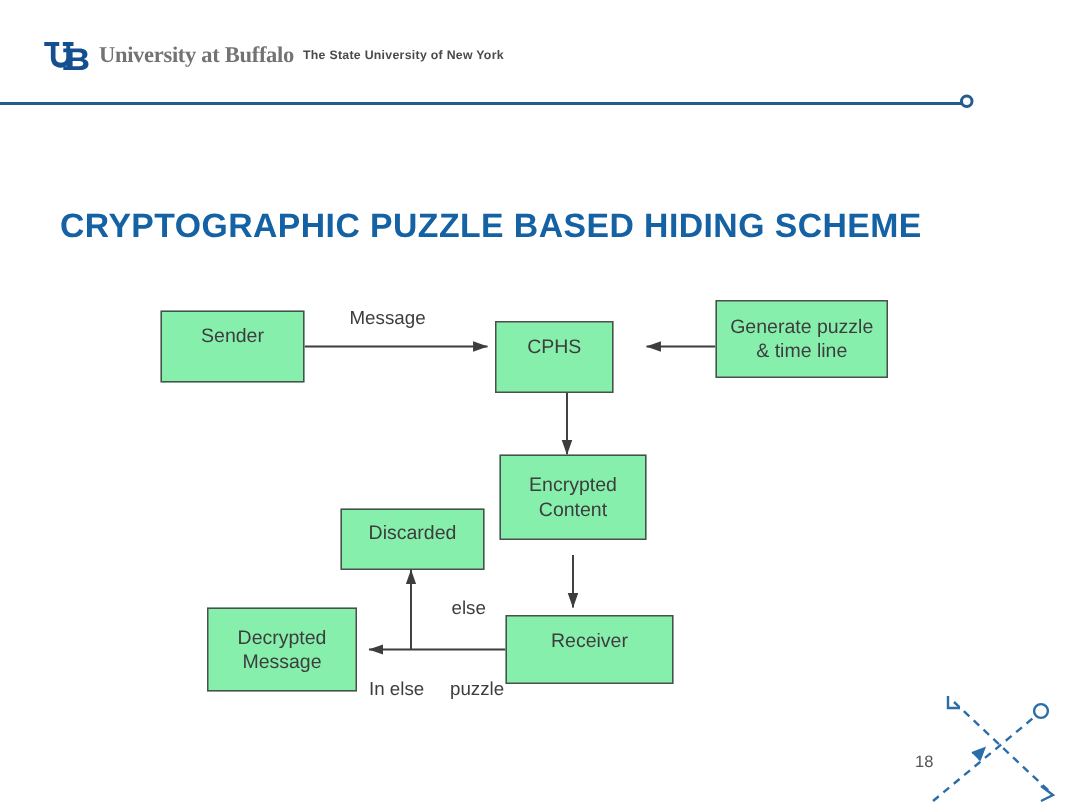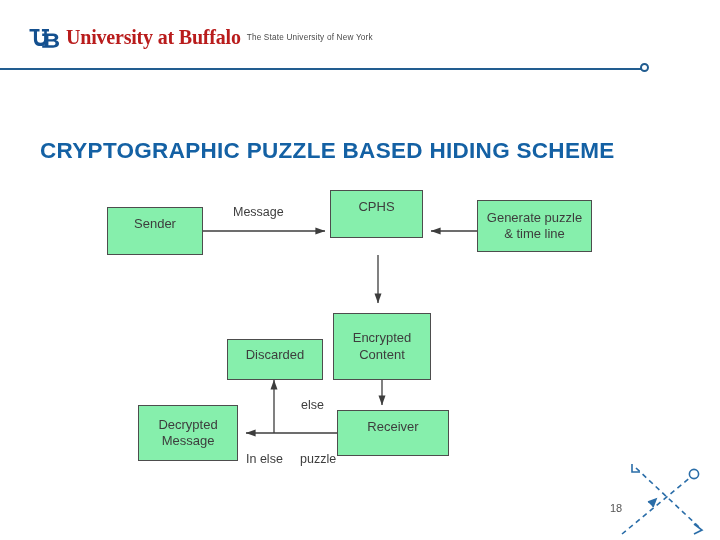--- a/index.html
+++ b/index.html
@@ -24,32 +24,33 @@
     left: 28px;
     top: 26px;
     display: flex;
     align-items: center;
     gap: 6px;
   }
   #ub-mark { display: block; }
   #logo-wordmark {
     font-family: "Liberation Serif", serif;
     font-weight: bold;
-    font-size: 20px;
-    color: #b91c1c;
+    font-size: 15px;
+    color: #737373;
     letter-spacing: -0.2px;
     white-space: nowrap;
   }
   #logo-tagline {
     font-family: "Liberation Sans", sans-serif;
     font-size: 8.2px;
     color: #4a4a4a;
     letter-spacing: 0.2px;
     white-space: nowrap;
     padding-bottom: 1px;
+    font-weight: bold;
   }
   #header-rule {
     position: absolute;
     left: 0;
     top: 68px;
     width: 646px;
     height: 2px;
     background: #225D90;
   }
   #header-rule-dot {
@@ -173,30 +174,30 @@
         <line x1="337" y1="433" x2="246" y2="433" marker-end="url(#ah)"></line>
 
         <line x1="274" y1="433" x2="274" y2="380" marker-end="url(#ah)"></line>
       </g>
     </svg>
 
     <div class="dg-box" style="left:107px;top:207px;width:96px;height:48px;align-items:flex-start;padding-top:8px;">
       <span>Sender</span>
     </div>
 
-    <div class="dg-box" style="left:330px;top:190px;width:93px;height:48px;align-items:flex-start;padding-top:8px;">
+    <div class="dg-box" style="left:330px;top:214px;width:79px;height:48px;align-items:flex-start;padding-top:8px;">
       <span>CPHS</span>
     </div>
 
     <div class="dg-box" style="left:477px;top:200px;width:115px;height:52px;align-items:center;flex-direction:column;justify-content:center;">
       <span>Generate puzzle</span>
       <span>&amp; time line</span>
     </div>
 
-    <div class="dg-box" style="left:333px;top:313px;width:98px;height:67px;align-items:center;flex-direction:column;justify-content:center;">
+    <div class="dg-box" style="left:333px;top:303px;width:98px;height:57px;align-items:center;flex-direction:column;justify-content:center;">
       <span>Encrypted</span>
       <span>Content</span>
     </div>
 
     <div class="dg-box" style="left:227px;top:339px;width:96px;height:41px;align-items:flex-start;padding-top:7px;">
       <span>Discarded</span>
     </div>
 
     <div class="dg-box" style="left:337px;top:410px;width:112px;height:46px;align-items:flex-start;padding-top:8px;">
       <span>Receiver</span>

